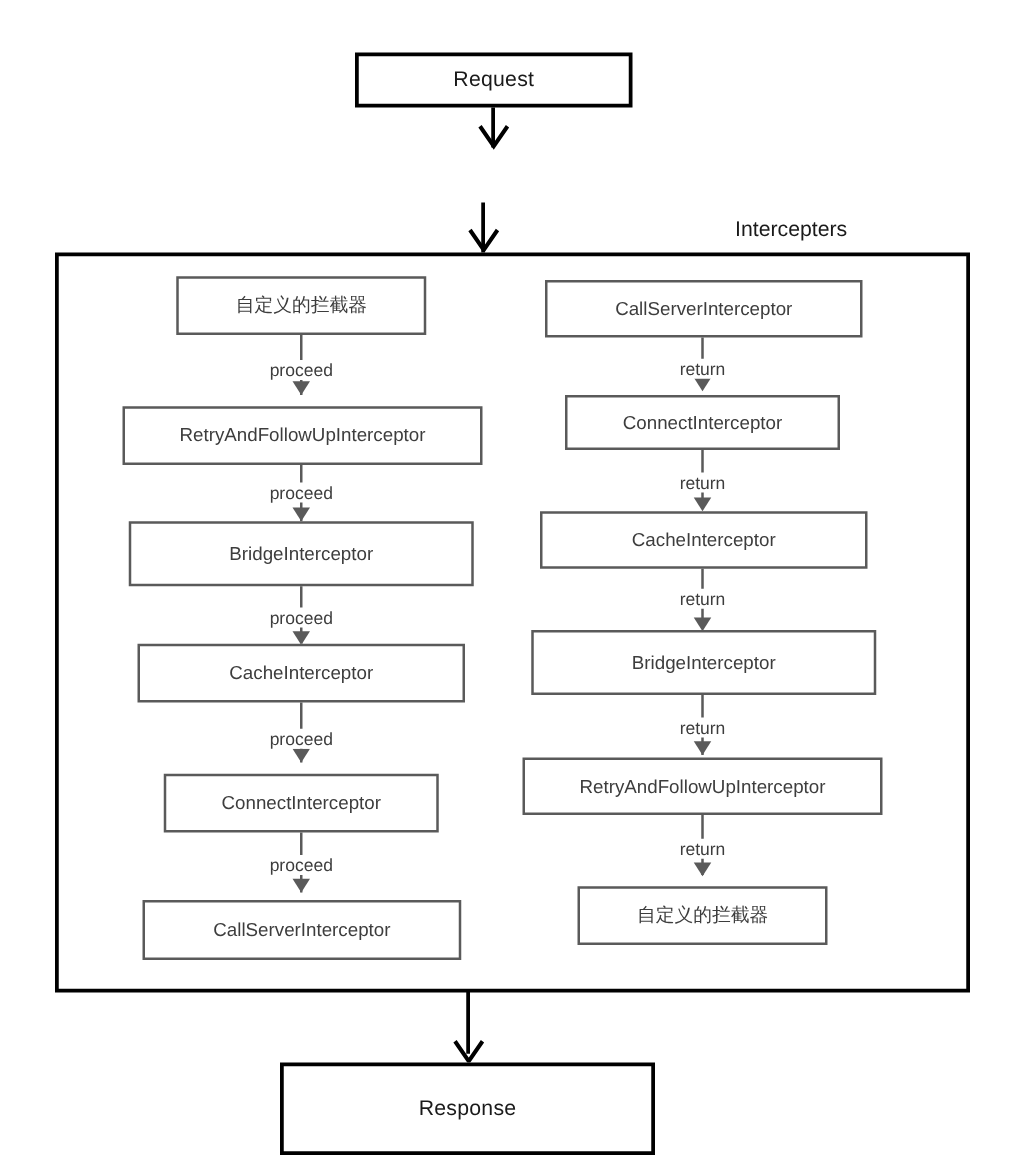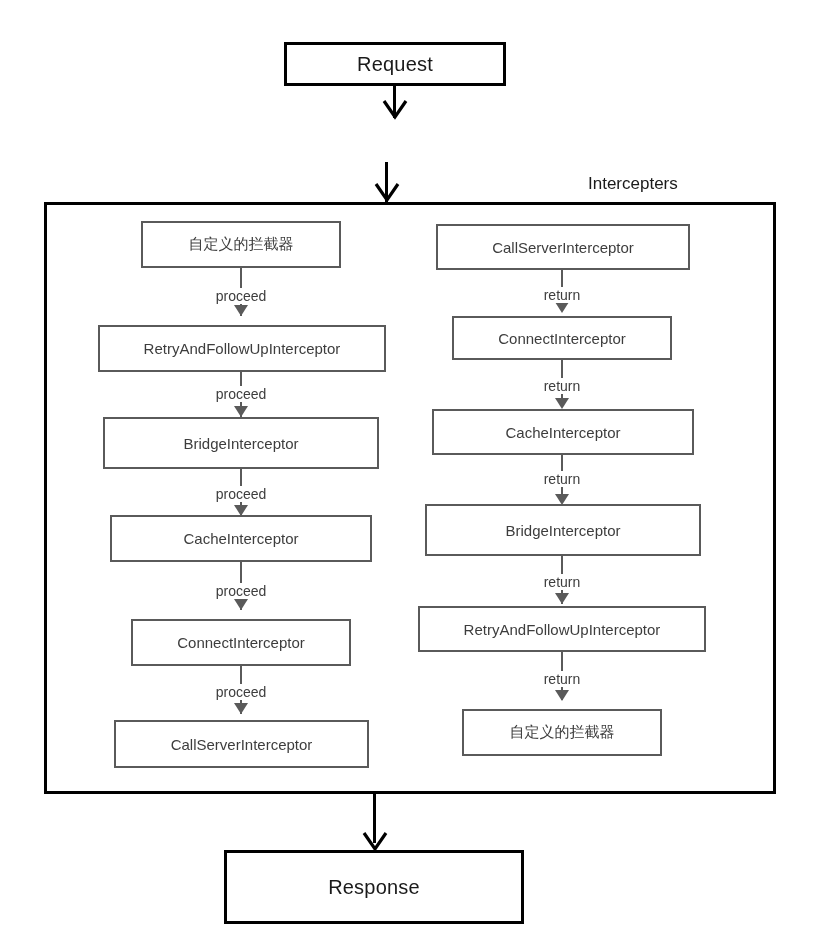--- a/index.html
+++ b/index.html
@@ -20,21 +20,21 @@
 
   
   .main-box {
     position: absolute;
     box-sizing: border-box;
     border: 3px solid #000000;
     background: #ffffff;
     display: flex;
     align-items: center;
     justify-content: center;
-    font-size: 20px;
+    font-size: 17px;
     color: #1a1a1a;
     letter-spacing: 0.2px;
   }
 
   
   .interceptors-container {
     position: absolute;
     box-sizing: border-box;
     border: 3px solid #000000;
     background: #ffffff;

